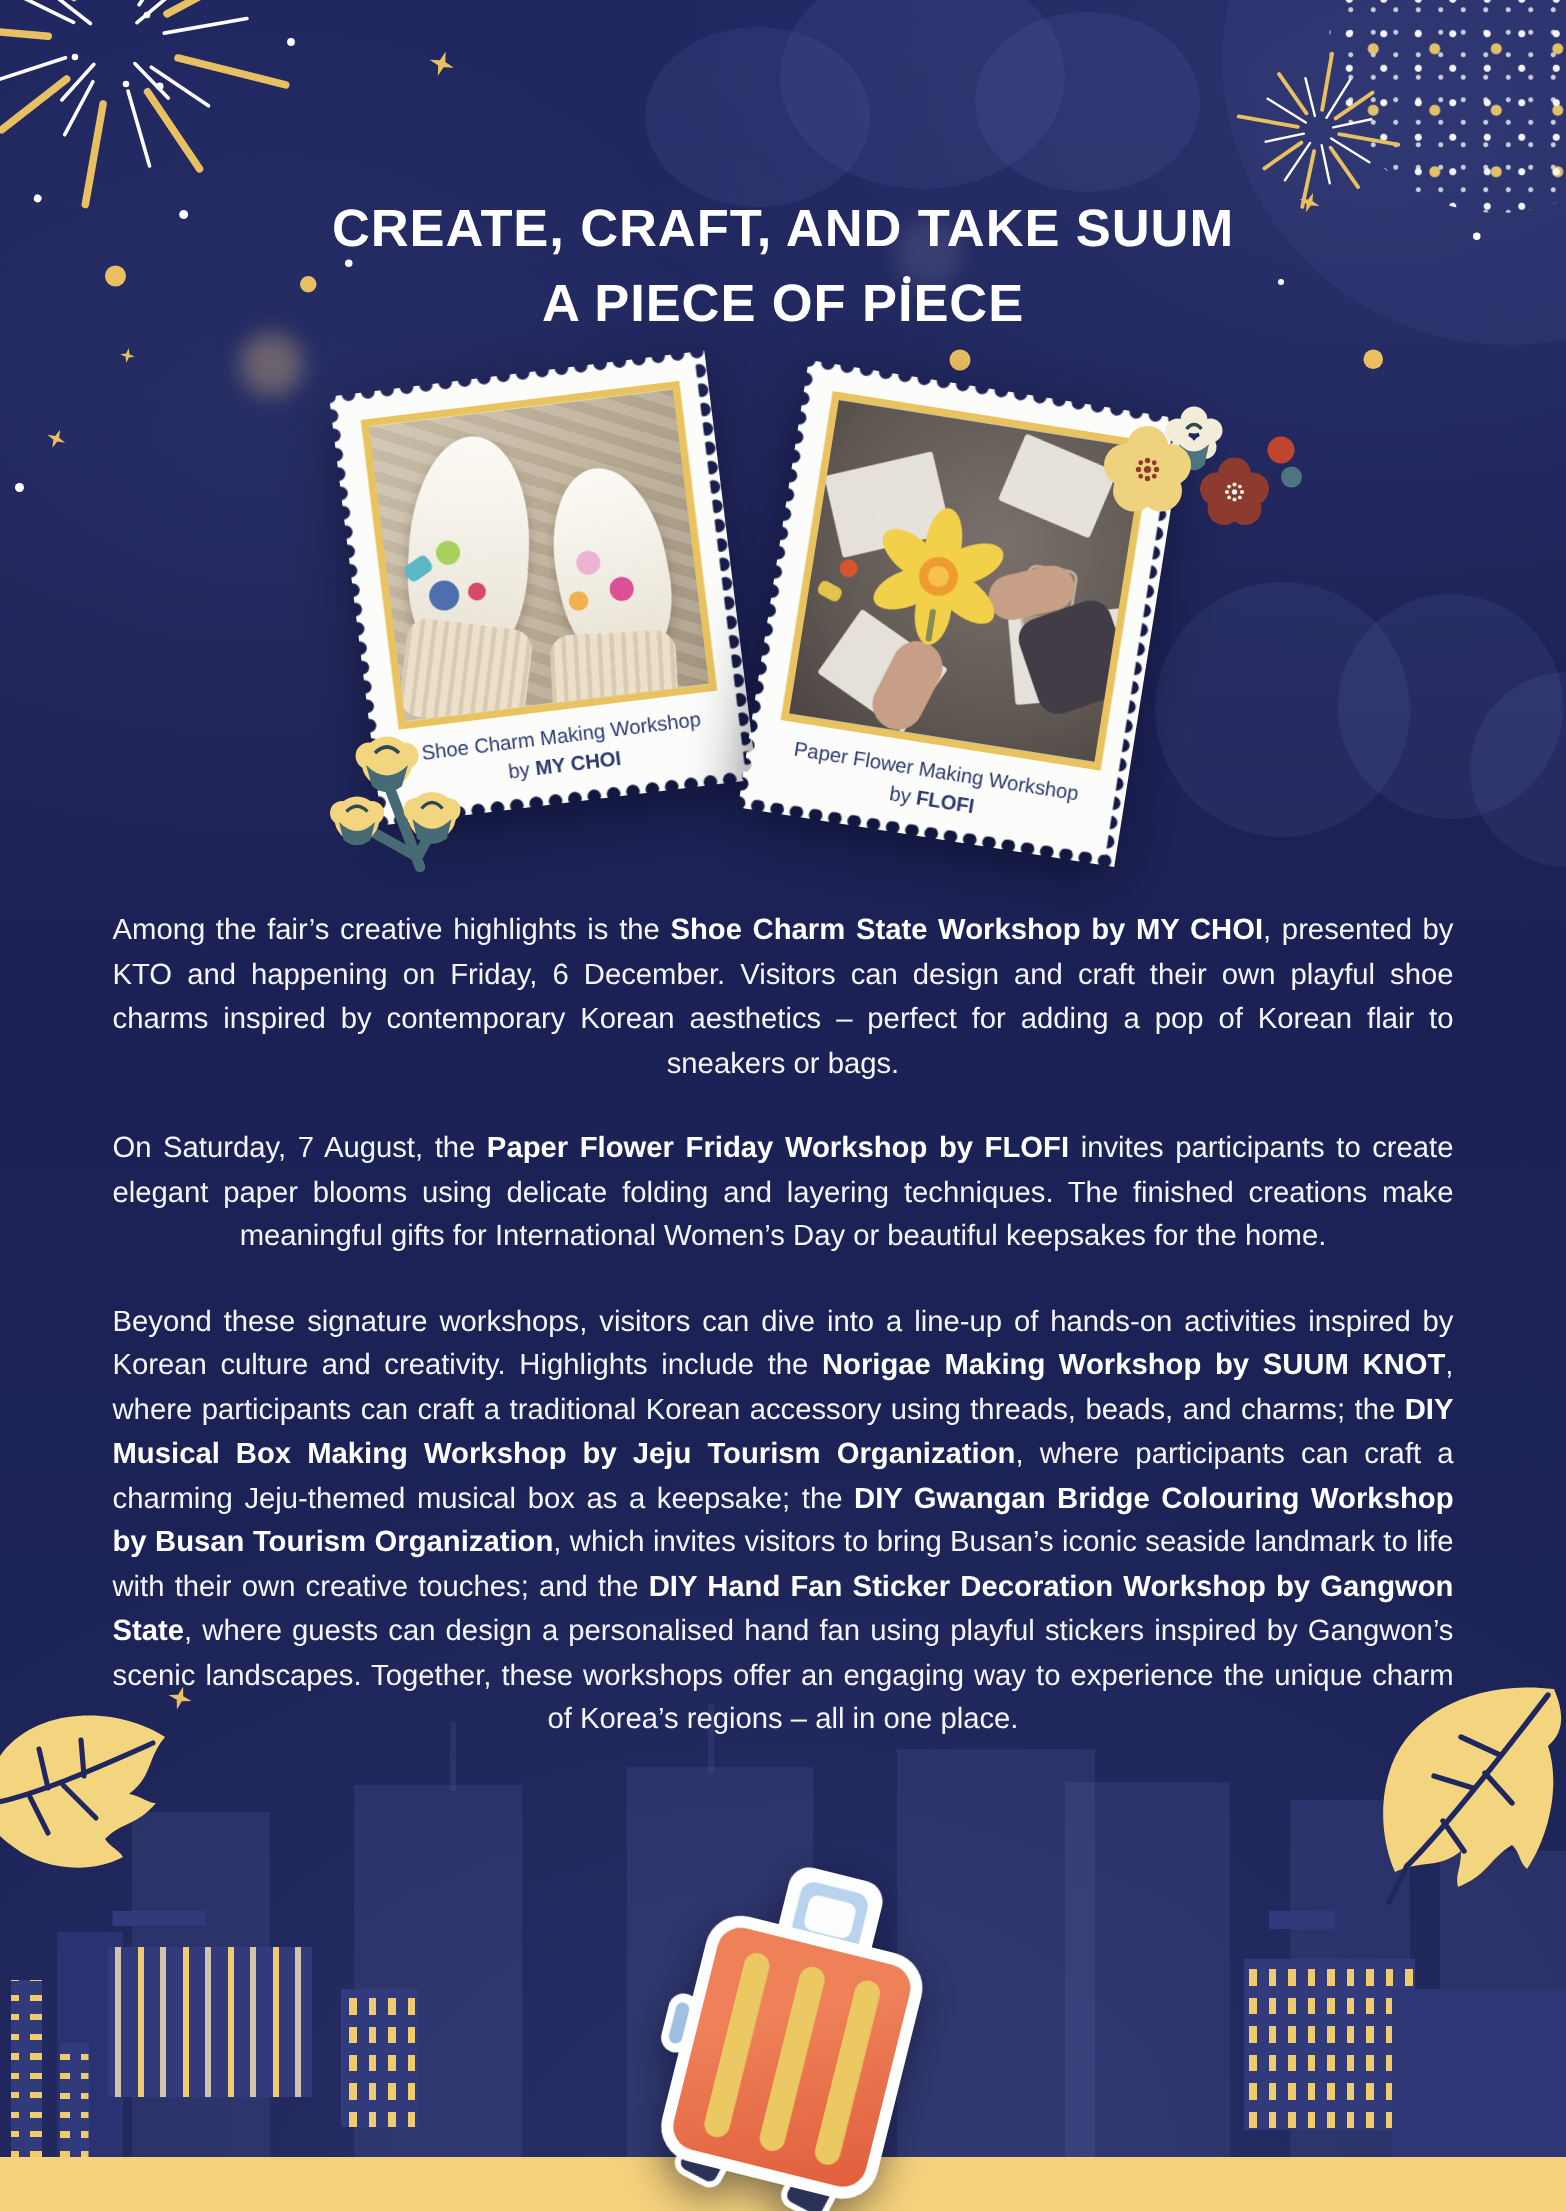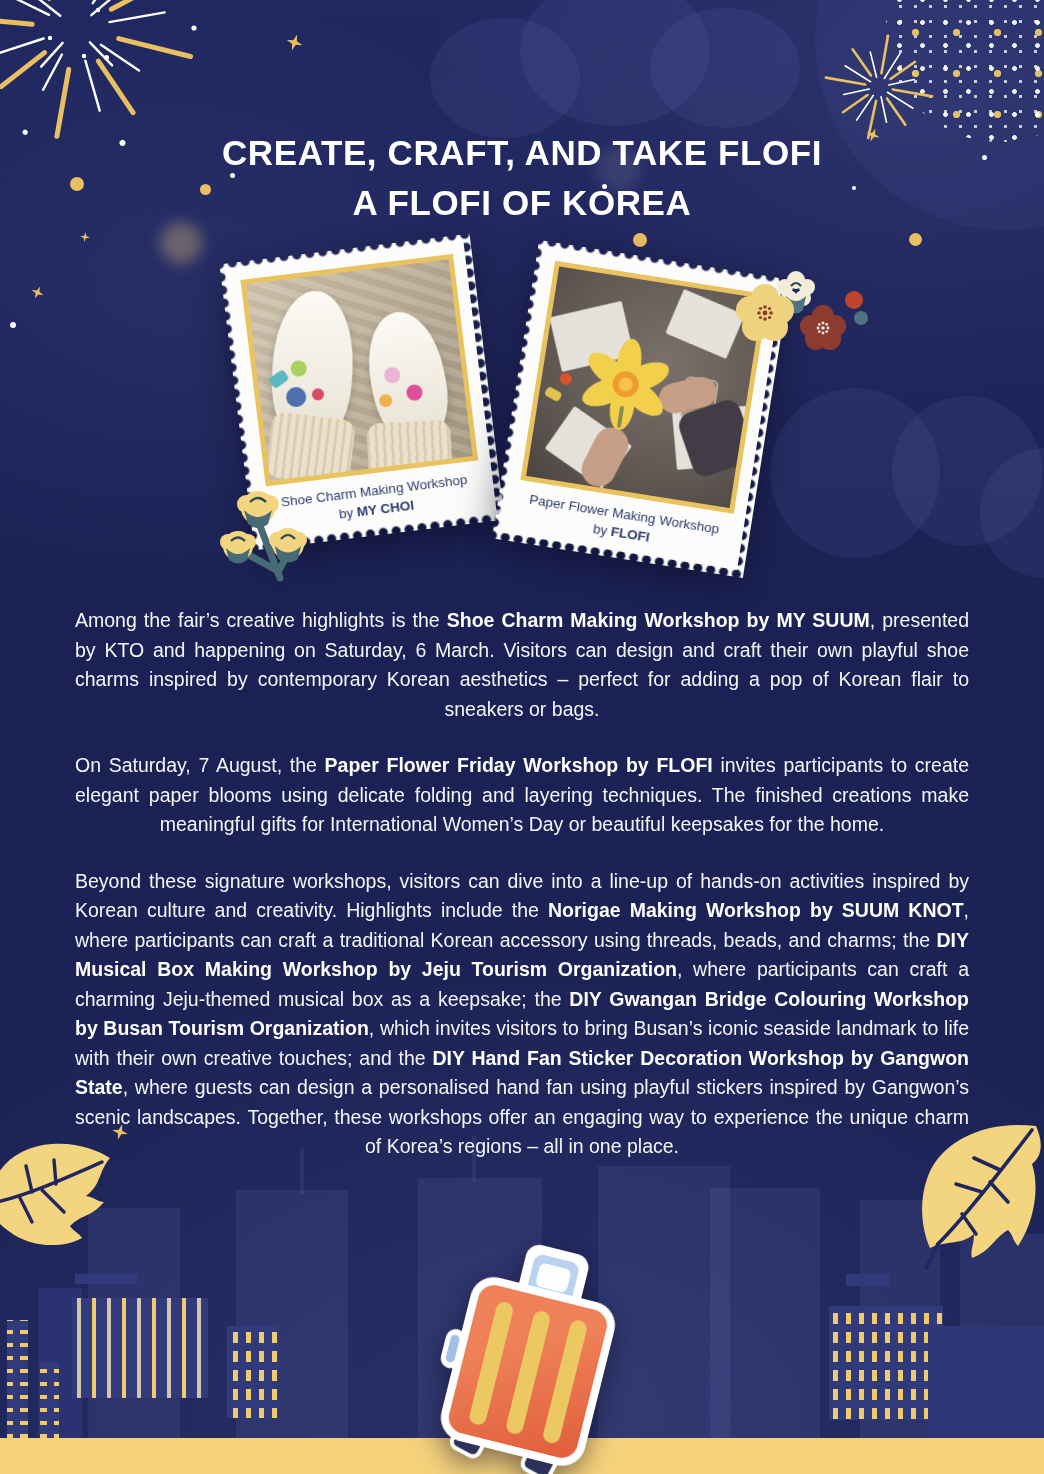--- a/index.html
+++ b/index.html
@@ -187,22 +187,22 @@
   <div class="dot" style="left:230px;top:173px;width:5px;height:5px;background:#fff"></div>
   <div class="dot" style="left:602px;top:184px;width:5px;height:5px;background:#fff"></div>
   <div class="dot" style="left:104px;top:55px;width:5px;height:5px;background:#fff"></div>
   <div class="dot" style="left:10px;top:322px;width:6px;height:6px;background:#fff"></div>
   <div class="dot" style="left:852px;top:186px;width:4px;height:4px;background:#fff"></div>
   <div class="dot" style="left:982px;top:155px;width:5px;height:5px;background:#fff"></div>
   <div class="bokeh" style="left:160px;top:222px;width:42px;height:42px;background:rgba(190,165,120,.45)"></div>
   <div class="bokeh" style="left:596px;top:146px;width:46px;height:46px;background:rgba(255,255,255,.10)"></div>
 
   <h1 class="title">
-    <span>CREATE, CRAFT, AND TAKE FLOFI</span><br>
-    <span>A FLOFI OF KOREA</span>
+    <span>CREATE, CRAFT, AND TAKE SUUM</span><br>
+    <span>A PIECE OF PIECE</span>
   </h1>
 
   <div class="stamp stamp-left">
     <div class="stamp-core">
       <div class="photo-frame">
         <div class="photo-shoes">
           <div class="shoe" style="left:16px;top:14px;width:80px;height:152px;transform:rotate(10deg)"></div>
           <div class="shoe" style="left:112px;top:46px;width:74px;height:132px;transform:rotate(-4deg)"></div>
           <div class="sock" style="left:2px;top:138px;width:84px;height:66px;transform:rotate(14deg)"></div>
           <div class="sock" style="left:100px;top:156px;width:84px;height:56px;transform:rotate(4deg)"></div>
@@ -341,21 +341,21 @@
           <circle r="1.3" cx="-3.6" cy="-3.6"></circle>
           <circle r="1.3" cx="3.6" cy="-3.6"></circle>
           <circle r="1.3" cx="-3.6" cy="3.6"></circle>
         </g>
     </g>
     <circle cx="126" cy="42" r="9" fill="#c0452f"></circle>
       <circle cx="133" cy="60" r="7" fill="#4d7480"></circle>
   </svg>
 
   <div class="body-copy">
-    <p><span>Among the fair’s creative highlights is the </span><b>Shoe Charm Making Workshop by MY SUUM</b><span>, presented by KTO and happening on Saturday, 6 March. Visitors can design and craft their own playful shoe charms inspired by contemporary Korean aesthetics – perfect for adding a pop of Korean flair to sneakers or bags.</span></p>
+    <p><span>Among the fair’s creative highlights is the </span><b>Shoe Charm State Workshop by MY CHOI</b><span>, presented by KTO and happening on Friday, 6 December. Visitors can design and craft their own playful shoe charms inspired by contemporary Korean aesthetics – perfect for adding a pop of Korean flair to sneakers or bags.</span></p>
     <p><span>On Saturday, 7 August, the </span><b>Paper Flower Friday Workshop by FLOFI</b><span> invites participants to create elegant paper blooms using delicate folding and layering techniques. The finished creations make meaningful gifts for International Women’s Day or beautiful keepsakes for the home.</span></p>
     <p><span>Beyond these signature workshops, visitors can dive into a line-up of hands-on activities inspired by Korean culture and creativity. Highlights include the </span><b>Norigae Making Workshop by SUUM KNOT</b><span>, where participants can craft a traditional Korean accessory using threads, beads, and charms; the </span><b>DIY Musical Box Making Workshop by Jeju Tourism Organization</b><span>, where participants can craft a charming Jeju-themed musical box as a keepsake; the </span><b>DIY Gwangan Bridge Colouring Workshop by Busan Tourism Organization</b><span>, which invites visitors to bring Busan’s iconic seaside landmark to life with their own creative touches; and the </span><b>DIY Hand Fan Sticker Decoration Workshop by Gangwon State</b><span>, where guests can design a personalised hand fan using playful stickers inspired by Gangwon’s scenic landscapes. Together, these workshops offer an engaging way to experience the unique charm of Korea’s regions – all in one place.</span></p>
   </div>
 
   <div>
     <div class="bldg-far" style="left:88px;top:1208px;width:92px;height:230px"></div>
     <div class="bldg-far" style="left:236px;top:1190px;width:112px;height:250px"></div>
     <div class="bldg-far" style="left:300px;top:1148px;width:4px;height:46px"></div>
     <div class="bldg-far" style="left:418px;top:1178px;width:124px;height:262px"></div>
     <div class="bldg-far" style="left:472px;top:1136px;width:4px;height:46px"></div>

